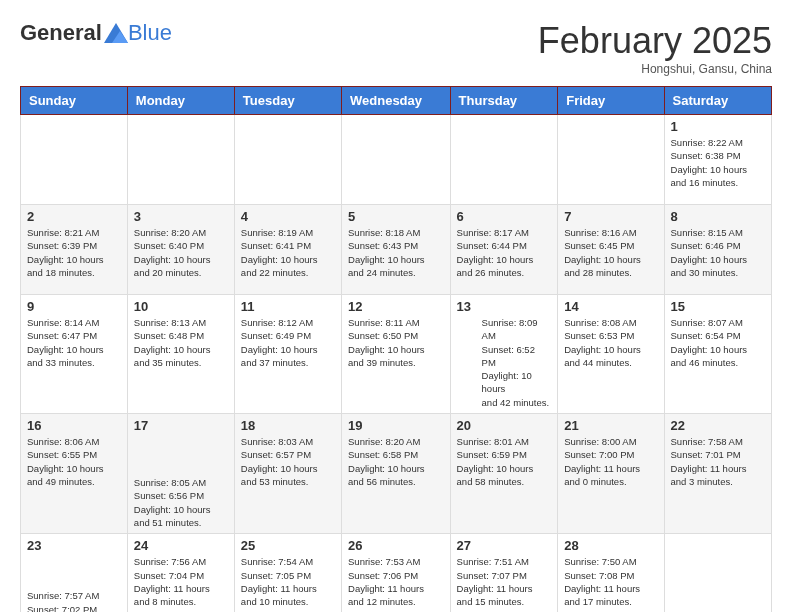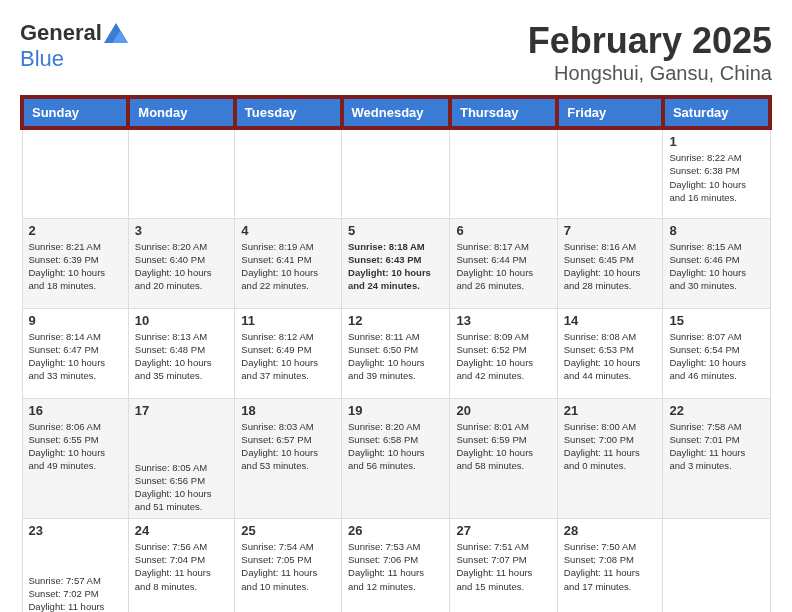--- a/index.html
+++ b/index.html
@@ -11,21 +11,20 @@
       padding: 20px;
     }
     .header-area {
       display: flex;
       justify-content: space-between;
       align-items: flex-start;
       margin-bottom: 10px;
     }
     .logo {
       display: flex;
-      flex-direction: column;
       align-items: flex-start;
     }
     .logo-text {
       display: flex;
       align-items: center;
     }
     .logo-general {
       font-size: 22px;
       font-weight: bold;
       color: #333;
@@ -38,40 +37,40 @@
     .logo-icon {
       width: 24px;
       height: 20px;
       margin-left: 2px;
     }
     .title-area {
       text-align: right;
     }
     .month-title {
       font-size: 36px;
-      font-weight: bold;
+      font-weight: normal;
       color: #333;
     }
     .location-title {
-      font-size: 20px;
+      font-size: 12px;
       color: #555;
     }
     .calendar {
       width: 100%;
       border-collapse: collapse;
       border: 1px solid #ccc;
     }
     .calendar th {
       background-color: #3a7bd5;
       color: #fff;
       text-align: left;
       padding: 6px 8px;
       font-size: 13px;
       font-weight: bold;
-      border: 4px solid #7f1d1d;
+      border: 1px solid #7f1d1d;
     }
     .calendar td {
       vertical-align: top;
       padding: 4px 6px;
       border: 1px solid #ddd;
       font-size: 10px;
       color: #333;
       width: 110px;
       min-height: 80px;
       height: 90px;
@@ -168,21 +167,21 @@
         </td>
         <td>
           <span class="day-number">4</span>
           <div class="day-info" style="white-space: pre-line;">Sunrise: 8:19 AM
 Sunset: 6:41 PM
 Daylight: 10 hours
 and 22 minutes.</div>
         </td>
         <td>
           <span class="day-number">5</span>
-          <div class="day-info" style="white-space: pre-line; font-weight: bold;">Sunrise: 8:18 AM
+          <div class="day-info" style="white-space: pre-line;">Sunrise: 8:18 AM
 Sunset: 6:43 PM
 Daylight: 10 hours
 and 24 minutes.</div>
         </td>
         <td>
           <span class="day-number">6</span>
           <div class="day-info" style="white-space: pre-line;">Sunrise: 8:17 AM
 Sunset: 6:44 PM
 Daylight: 10 hours
 and 26 minutes.</div>
@@ -226,21 +225,21 @@
         </td>
         <td>
           <span class="day-number">12</span>
           <div class="day-info" style="white-space: pre-line;">Sunrise: 8:11 AM
 Sunset: 6:50 PM
 Daylight: 10 hours
 and 39 minutes.</div>
         </td>
         <td>
           <span class="day-number">13</span>
-          <div class="day-info" style="white-space: pre-line;">Sunrise: 8:09 AM
+          <div class="day-info" style="white-space: pre-line; margin-left: 25px;">Sunrise: 8:09 AM
 Sunset: 6:52 PM
 Daylight: 10 hours
 and 42 minutes.</div>
         </td>
         <td>
           <span class="day-number">14</span>
           <div class="day-info" style="white-space: pre-line;">Sunrise: 8:08 AM
 Sunset: 6:53 PM
 Daylight: 10 hours
 and 44 minutes.</div>

